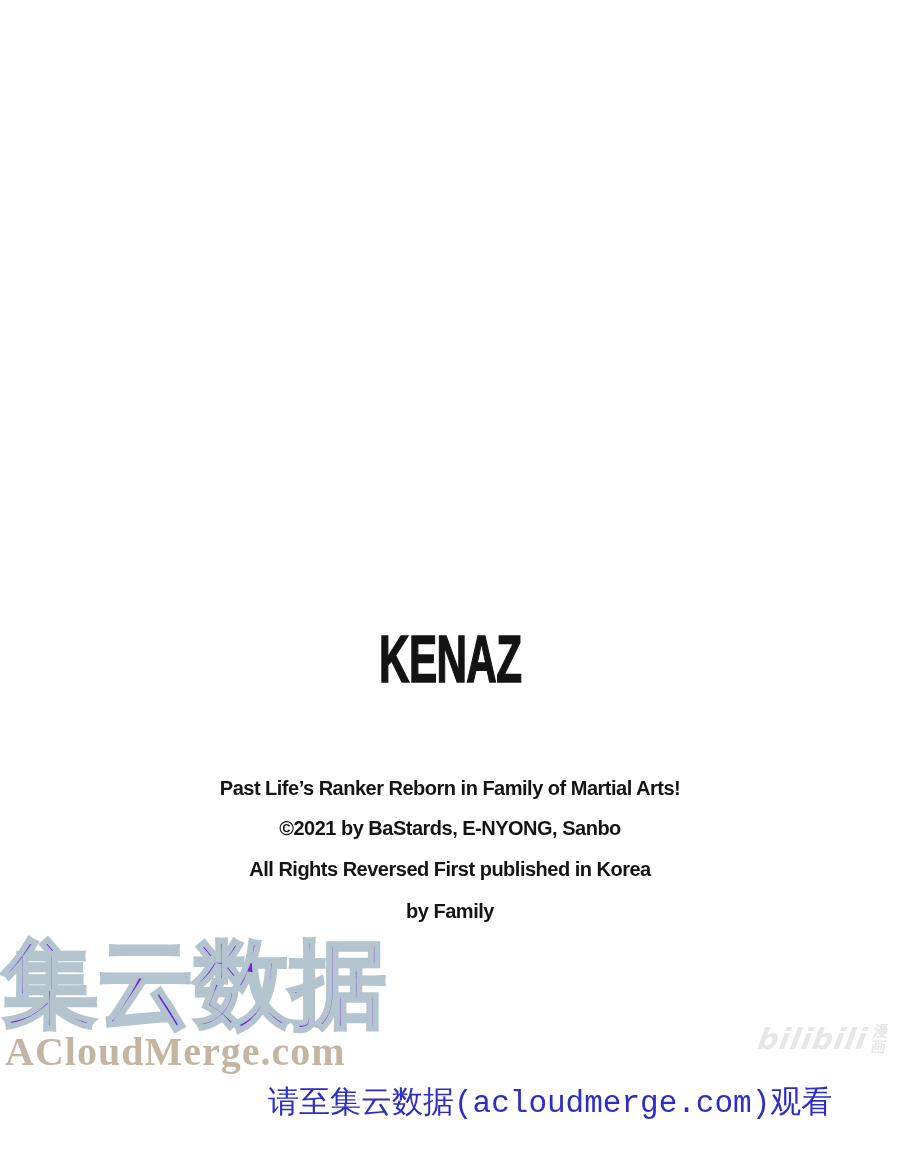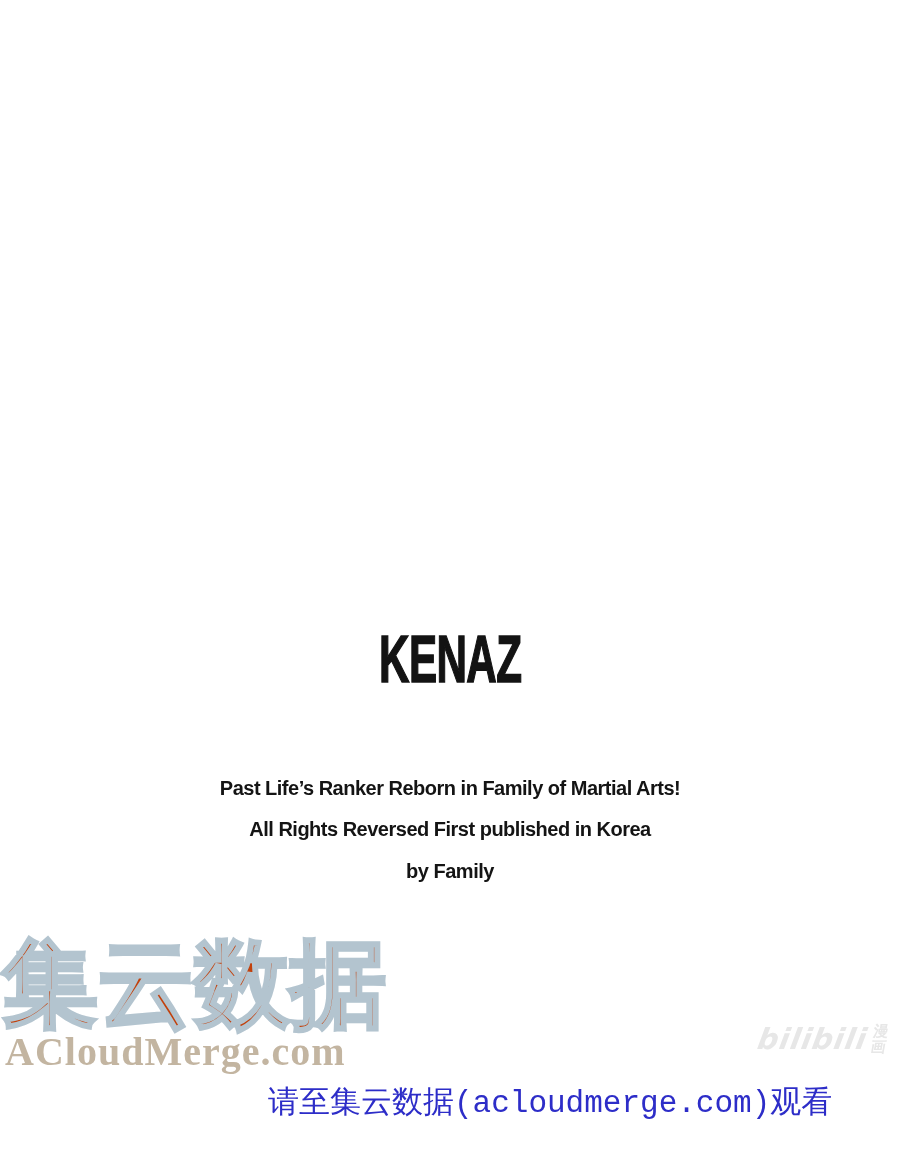--- a/index.html
+++ b/index.html
@@ -59,21 +59,21 @@
   .credits .para2{line-height:42px; }
   
   .wm-cn{
     position:absolute;
     left:2px; top:932px;
     font-family:"DejaVu Sans", sans-serif;
     font-size:96px;
     line-height:1.1;
     font-weight:700;
     letter-spacing:0px;
-    color:#c2410c;
+    color:#6d28d9;
     -webkit-text-stroke:3px var(--wm-outline);
     white-space:nowrap;
   }
   .wm-site{
     position:absolute;
     left:5px; top:1028px;
     font-family:Liberation Serif, serif;
     font-size:40px;
     font-weight:800;
     letter-spacing:1px;
@@ -117,20 +117,21 @@
 </head>
 <body>
 
 <div class="logo-block">
   <div class="logo-text">KENAZ</div>
 </div>
 
 <div class="credits">
   <p class="para1">
     <span>Past Life’s Ranker Reborn in Family of Martial Arts!</span><br>
+    <span>©2021 by BaStards, E-NYONG, Sanbo</span>
   </p>
   <p class="para2">
     <span>All Rights Reversed First published in Korea</span><br>
     <span>by Family</span>
   </p>
 </div>
 
 <div class="wm-cn">集云数据</div>
 
 <div class="wm-site">ACloudMerge.com</div>

